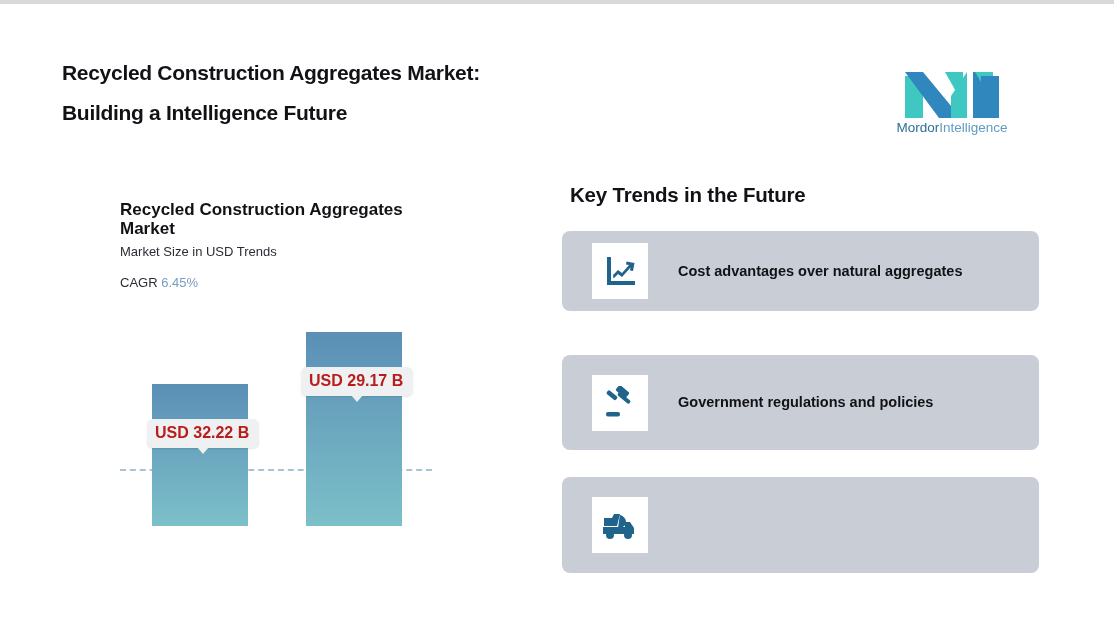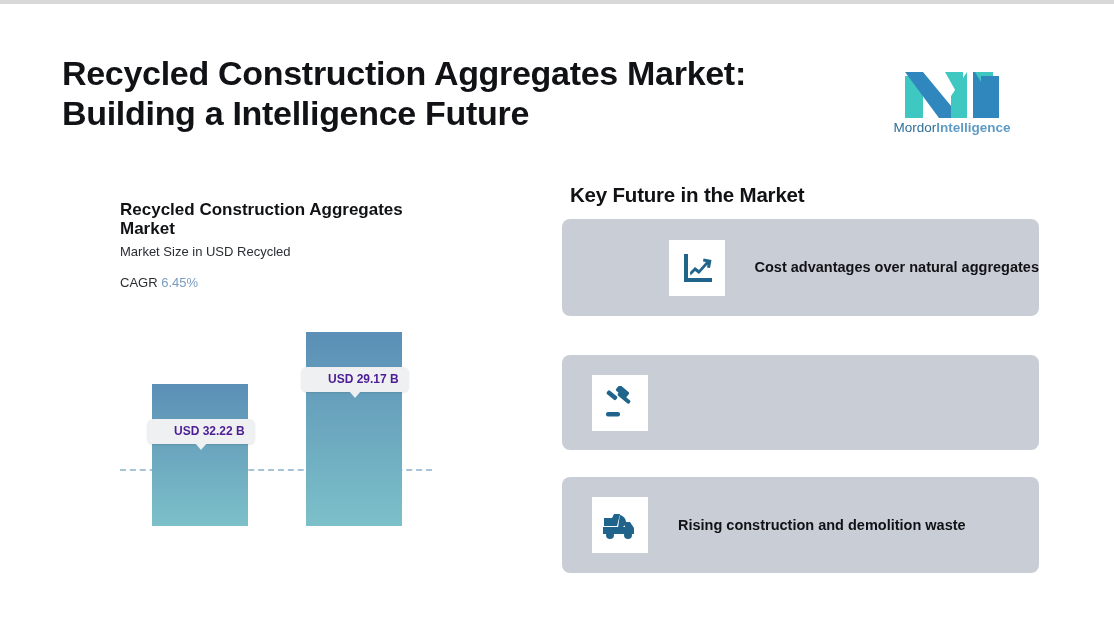--- a/index.html
+++ b/index.html
@@ -26,21 +26,21 @@
     height: 4px;
     background: #d9d9d9;
   }
 
   
   .page-title {
     position: absolute;
     left: 62px;
     top: 53px;
     width: 720px;
-    font-size: 34px;
+    font-size: 21px;
     font-weight: bold;
     line-height: 40px;
     letter-spacing: -0.3px;
     color: #111215;
   }
   .page-title .line { display: block; white-space: nowrap; }
 
   .brand-logo {
     position: absolute;
     left: 893px;
@@ -51,21 +51,21 @@
   .brand-mark { position: relative; width: 118px; height: 56px; }
   .brand-wordmark {
     position: absolute;
     left: 0; top: 58px;
     width: 118px;
     text-align: center;
     font-size: 13.5px;
     white-space: nowrap;
   }
   .brand-wordmark .w1 { color: #2f6f96; font-weight: normal; }
-  .brand-wordmark .w2 { color: #5f9bc4; font-weight: bold; }
+  .brand-wordmark .w2 { color: #5f9bc4; font-weight: normal; }
 
   
   .chart-panel {
     position: absolute;
     left: 120px;
     top: 200px;
     width: 330px;
     height: 375px;
   }
   .chart-title {
@@ -112,24 +112,24 @@
     width: 96px;
     background: linear-gradient(to bottom, #5b8fb6 0%, #6aa5be 45%, #7cc0c9 100%);
   }
   .bar.b2025 { left: 32px;  height: 142px; }
   .bar.b2030 { left: 186px; height: 194px; }
 
   .value-pill {
     position: absolute;
     background: #eef0f1;
     border-radius: 6px;
-    padding: 5px 10px 6px 27px;
-    font-size: 12px;
-    font-weight: bold;
-    color: #4c1d95;
+    padding: 5px 10px 6px 8px;
+    font-size: 16px;
+    font-weight: bold;
+    color: #b91c1c;
     white-space: nowrap;
     box-shadow: 0 1px 2px rgba(0,0,0,0.10);
   }
   .value-pill::after {
     content: "";
     position: absolute;
     left: 50%;
     bottom: -6px;
     margin-left: -6px;
     border-left: 6px solid transparent;
@@ -169,21 +169,21 @@
 
   .trend-card {
     position: absolute;
     left: 562px;
     width: 477px;
     background: #c9cdd6;
     border-radius: 8px;
     display: flex;
     align-items: center;
   }
-  .trend-card.c1 { top: 219px; height: 97px; justify-content: flex-end; }
+  .trend-card.c1 { top: 231px; height: 80px; }
   .trend-card.c2 { top: 355px; height: 95px; }
   .trend-card.c3 { top: 477px; height: 96px; }
 
   .trend-icon-box {
     flex: 0 0 auto;
     width: 56px;
     height: 56px;
     margin-left: 30px;
     background: #ffffff;
     display: flex;
@@ -226,21 +226,21 @@
       </svg>
     </div>
     <div class="brand-wordmark">
       <span class="w1">Mordor</span><span class="w2">Intelligence</span>
     </div>
   </div>
 
   <div class="chart-panel">
 
     <div class="chart-title">Recycled Construction Aggregates Market</div>
-    <div class="chart-subtitle">Market Size in USD Recycled</div>
+    <div class="chart-subtitle">Market Size in USD Trends</div>
     <div class="chart-cagr">
       <span>CAGR</span>
       <span class="cagr-value">6.45%</span>
     </div>
 
     <div class="plot">
       <div class="refline"></div>
 
       <div class="bar b2025"></div>
       <div class="bar b2030"></div>
@@ -249,50 +249,50 @@
       <div class="value-pill p2030">USD 29.17 B</div>
 
       <div class="x-labels">
         <div class="x-label x2025">2025</div>
         <div class="x-label x2030">2030</div>
       </div>
 
     </div>
   </div>
 
-  <div class="trends-title">Key Future in the Market</div>
+  <div class="trends-title">Key Trends in the Future</div>
 
   <div class="trend-card c1">
     <div class="trend-icon-box">
       <svg width="34" height="34" viewBox="0 0 34 34">
         <path d="M4 3 h4 v24 h24 v4 H4 Z" fill="#20648b"></path>
         <path d="M10 21 l5 -5 l4 3 l7 -8 l-3 -0.5 l0.5 -3 l8 1.5 l-1.5 8 l-3 -0.5 l0.5 -3 l-8.5 9.5 l-4 -3 l-4.5 4.5 Z" fill="#20648b"></path>
       </svg>
     </div>
     <div class="trend-text">Cost advantages over natural aggregates</div>
   </div>
 
   <div class="trend-card c2">
     <div class="trend-icon-box">
       <svg width="34" height="34" viewBox="0 0 34 34">
         <rect x="13" y="2" width="13" height="7" rx="1.6" transform="rotate(40 19.5 5.5)" fill="#20648b"></rect>
         <rect x="13.5" y="10" width="15" height="4" rx="1.6" transform="rotate(40 21 12)" fill="#20648b"></rect>
         <rect x="3" y="7" width="12" height="4.5" rx="1.6" transform="rotate(40 9 9.2)" fill="#20648b"></rect>
         <rect x="3" y="26" width="14" height="4.5" rx="2" fill="#20648b"></rect>
       </svg>
     </div>
+    <div class="trend-text">Government regulations and policies</div>
   </div>
 
   <div class="trend-card c3">
     <div class="trend-icon-box">
       <svg width="36" height="30" viewBox="0 0 36 30">
         <path d="M2 8 h8 l2 -4 h6 l-3 12 h-13 Z" fill="#20648b"></path>
         <path d="M13 4 c7 0 11 4 11 8 c0 4 -4 6 -8 6 l2 -14 Z" fill="#20648b"></path>
         <path d="M1 17 h22 v7 h-22 Z" fill="#20648b"></path>
         <path d="M23 12 h5 l4 6 v6 h-9 Z" fill="#20648b"></path>
         <circle cx="8" cy="25" r="4" fill="#20648b"></circle>
         <circle cx="26" cy="25" r="4" fill="#20648b"></circle>
       </svg>
     </div>
-    <div class="trend-text">Rising construction and demolition waste</div>
   </div>
 
 </div>
 
 </body></html>

